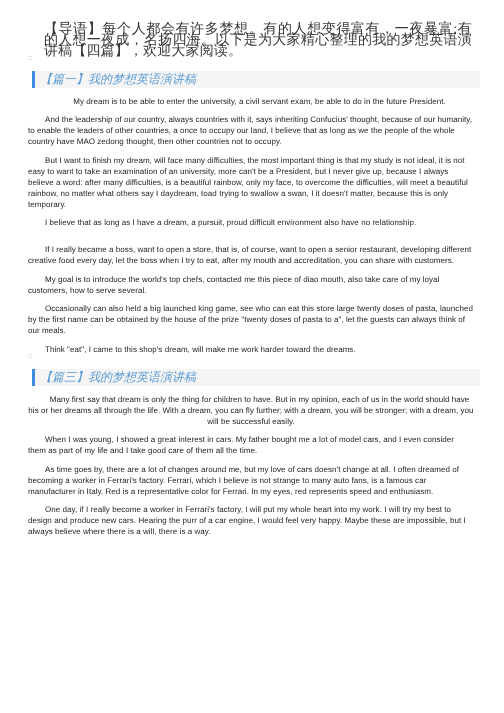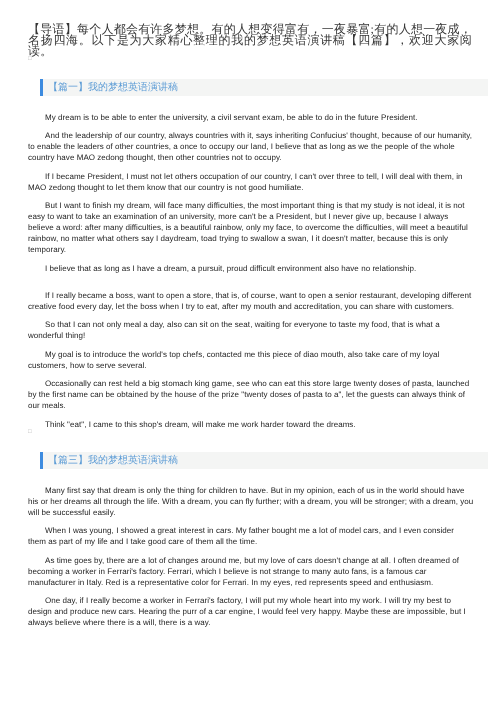--- a/index.html
+++ b/index.html
@@ -8,50 +8,51 @@
     width:504px;
     font-family:"Liberation Sans", sans-serif;
     color:#333333;
     -webkit-font-smoothing:antialiased;
     text-rendering:geometricPrecision;
   }
   #page { width:504px; box-sizing:border-box; }
   .content { margin:0 30px 0 28px; }
   .intro {
     font-family:"Liberation Serif", serif;
-    font-size:12px;
+    font-size:14px;
     line-height:11px;
     color:#363636;
     text-indent:0;
     letter-spacing:0.15px;
-    margin:0 2px 0 0;
+    margin:0 2px 0 16px;
     padding-top:24px;
     text-align:justify;
   }
   .tofu {
     height:1.3px;
     line-height:4px;
     font-family:"Liberation Sans", sans-serif;
     font-size:6px;
     color:#b0b0b0;
   }
   .sec-head { width:448px;
     background:#f4f5f4;
     border-left:3px solid #3d8bdf;
     height:17px;
     line-height:17px;
     font-family:"Liberation Sans", sans-serif;
-    font-size:10px;
+    font-size:12px;
     color:#5b9bd5;
     padding-left:5px;
     box-sizing:border-box;
-    margin:12px;
+    margin:4px;
+    font-style:italic;
   }
   .sec-wrap { padding-top:8.5px; }
-  p.body.first { padding-top:4px; }
+  p.body.first { padding-top:4px;text-align:center; }
   p.body {
     font-family:"Liberation Sans", sans-serif;
     font-size:8px;
     line-height:11px;
     color:#222222;
     letter-spacing:0.05px;
     margin:0;
     padding-top:7.5px;
     text-indent:17px;
     text-align:left;
@@ -62,29 +63,27 @@
 
 <div id="page">
   <div class="content">
     <p class="intro"><span>【导语】</span><span>每个人都会有许多梦想。有的人想变得富有，一夜暴富;有的人想一夜成，名扬四海。以下是为大家精心整理的我的梦想英语演讲稿【四篇】，欢迎大家阅读。</span></p>
     <div class="tofu">□</div>
     <div>
         <div class="sec-wrap">
           <div class="sec-head">【篇一】我的梦想英语演讲稿</div>
           <p class="body first">My dream is to be able to enter the university, a civil servant exam, be able to do in the future President.</p>
           <p class="body">And the leadership of our country, always countries with it, says inheriting Confucius' thought, because of our humanity, to enable the leaders of other countries, a once to occupy our land, I believe that as long as we the people of the whole country have MAO zedong thought, then other countries not to occupy.</p>
-          <p class="body">If I became President, I must not let others occupation of our country, I can't over three to tell, I will deal with them, in MAO zedong thought to let them know that our country is not good humiliate.</p>
           <p class="body">But I want to finish my dream, will face many difficulties, the most important thing is that my study is not ideal, it is not easy to want to take an examination of an university, more can't be a President, but I never give up, because I always believe a word: after many difficulties, is a beautiful rainbow, only my face, to overcome the difficulties, will meet a beautiful rainbow, no matter what others say I daydream, toad trying to swallow a swan, I it doesn't matter, because this is only temporary.</p>
           <p class="body">I believe that as long as I have a dream, a pursuit, proud difficult environment also have no relationship.</p>
         </div>
         <div class="sec-wrap">
           <p class="body">If I really became a boss, want to open a store, that is, of course, want to open a senior restaurant, developing different creative food every day, let the boss when I try to eat, after my mouth and accreditation, you can share with customers.</p>
-          <p class="body">So that I can not only meal a day, also can sit on the seat, waiting for everyone to taste my food, that is what a wonderful thing!</p>
           <p class="body">My goal is to introduce the world's top chefs, contacted me this piece of diao mouth, also take care of my loyal customers, how to serve several.</p>
-          <p class="body">Occasionally can rest held a big stomach king game, see who can eat this store large twenty doses of pasta, launched by the first name can be obtained by the house of the prize "twenty doses of pasta to a", let the guests can always think of our meals.</p>
+          <p class="body">Occasionally can also held a big launched king game, see who can eat this store large twenty doses of pasta, launched by the first name can be obtained by the house of the prize "twenty doses of pasta to a", let the guests can always think of our meals.</p>
           <p class="body">Think "eat", I came to this shop's dream, will make me work harder toward the dreams.</p>
           <div class="tofu">□</div>
         </div>
         <div class="sec-wrap">
           <div class="sec-head">【篇三】我的梦想英语演讲稿</div>
           <p class="body first">Many first say that dream is only the thing for children to have. But in my opinion, each of us in the world should have his or her dreams all through the life. With a dream, you can fly further; with a dream, you will be stronger; with a dream, you will be successful easily.</p>
           <p class="body">When I was young, I showed a great interest in cars. My father bought me a lot of model cars, and I even consider them as part of my life and I take good care of them all the time.</p>
           <p class="body">As time goes by, there are a lot of changes around me, but my love of cars doesn't change at all. I often dreamed of becoming a worker in Ferrari's factory. Ferrari, which I believe is not strange to many auto fans, is a famous car manufacturer in Italy. Red is a representative color for Ferrari. In my eyes, red represents speed and enthusiasm.</p>
           <p class="body">One day, if I really become a worker in Ferrari's factory, I will put my whole heart into my work. I will try my best to design and produce new cars. Hearing the purr of a car engine, I would feel very happy. Maybe these are impossible, but I always believe where there is a will, there is a way.</p>
         </div>

